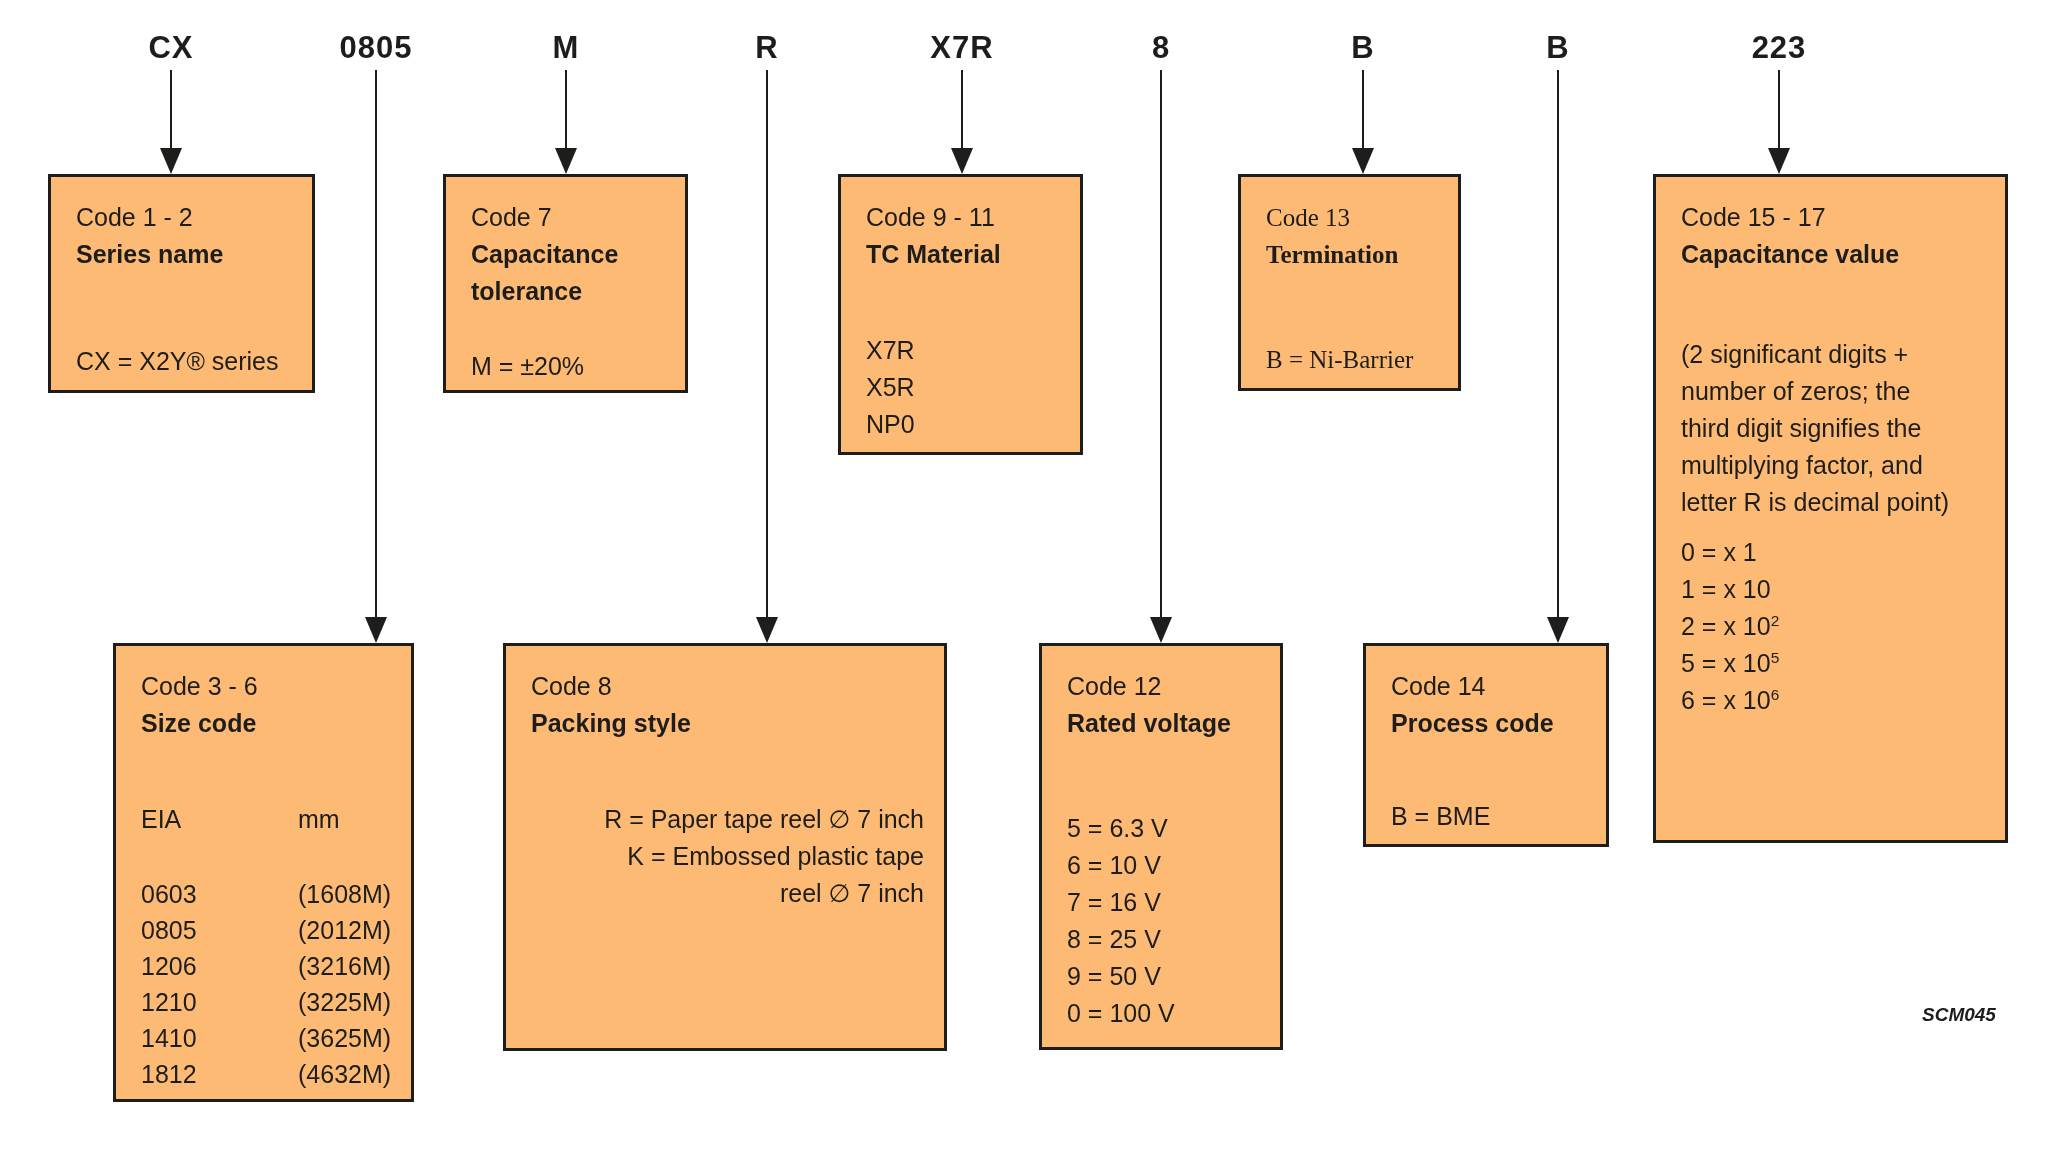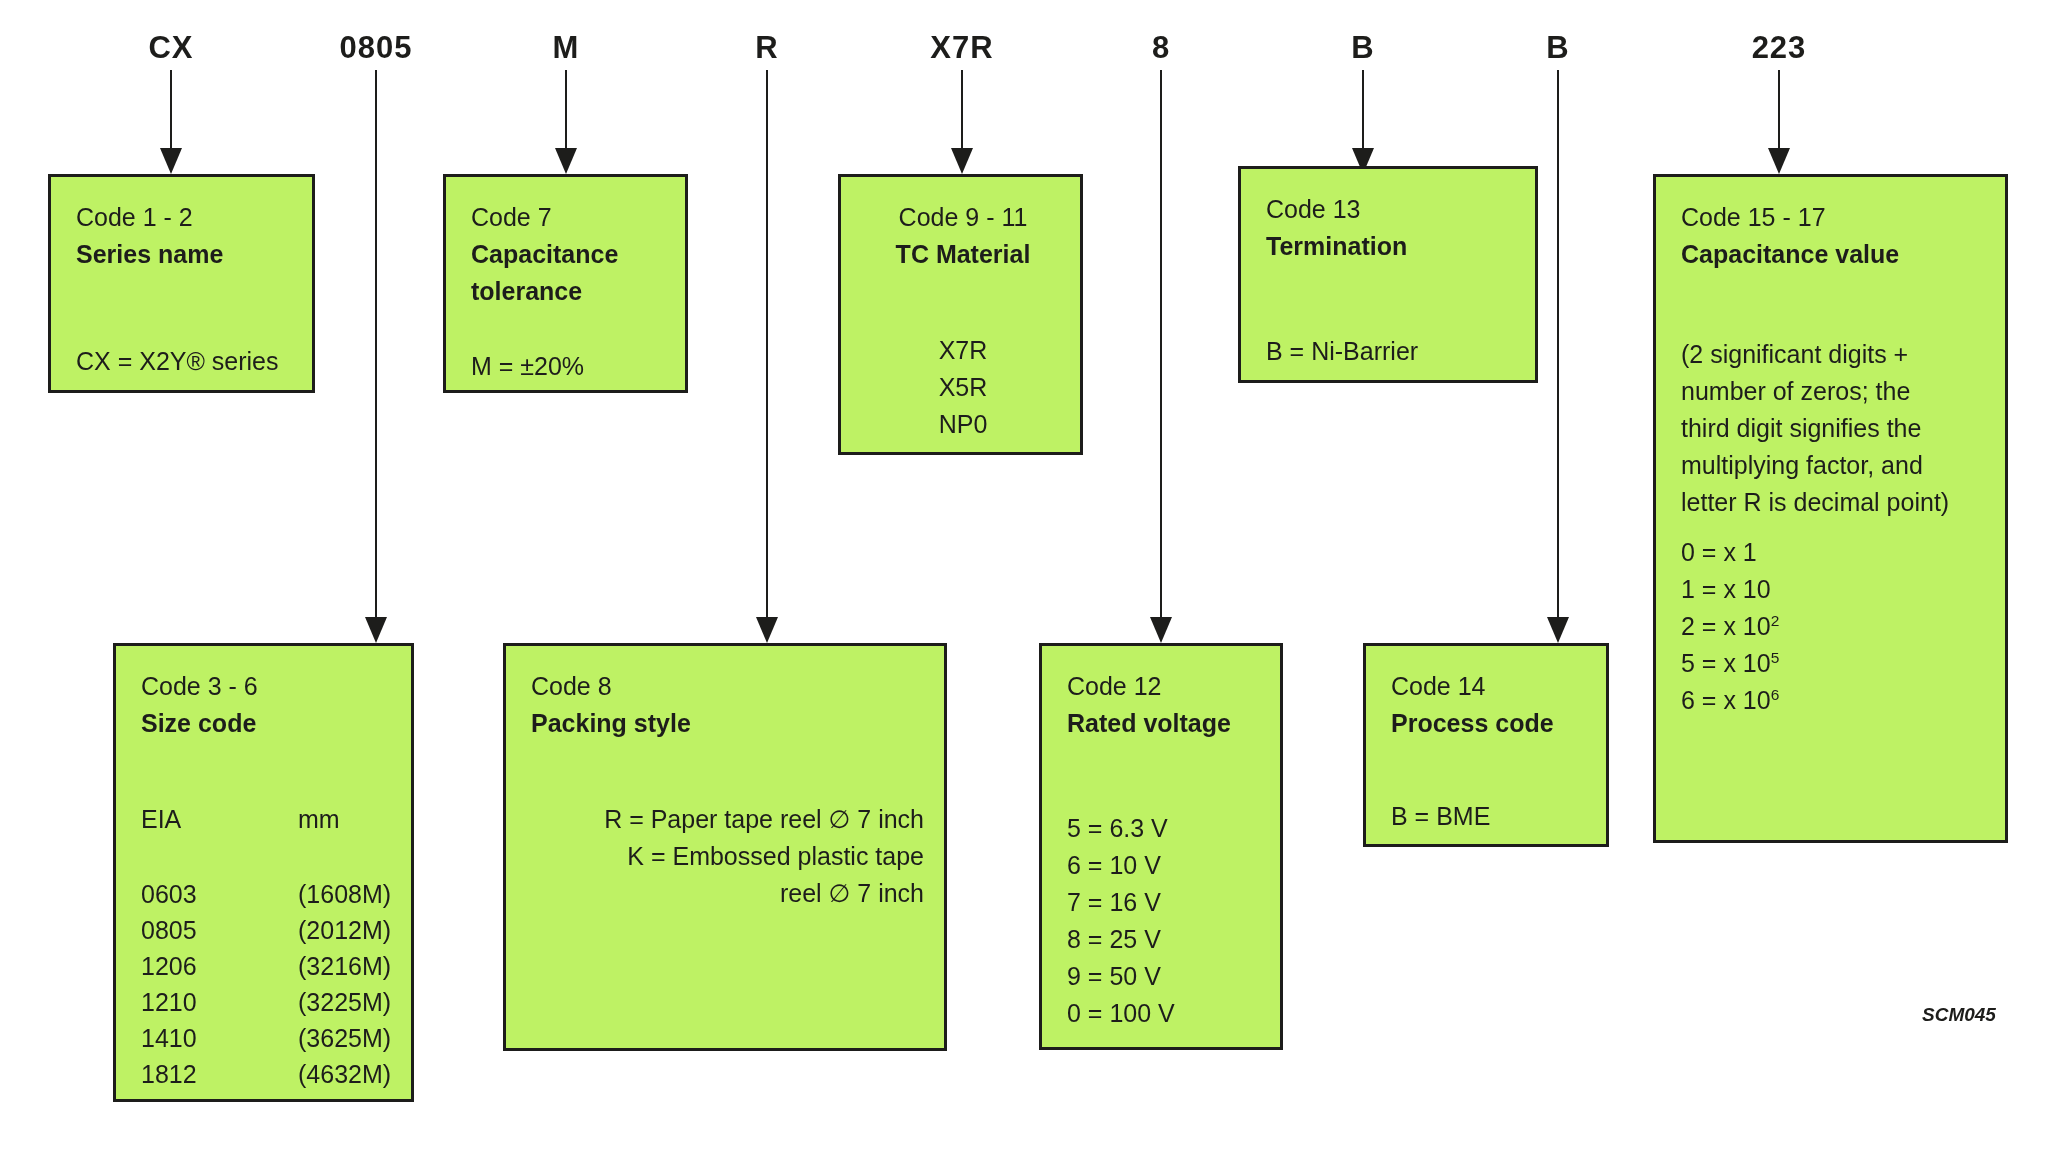--- a/index.html
+++ b/index.html
@@ -24,29 +24,29 @@
   .arrow .head{
     width:0;height:0;margin:0 auto;
     border-left:11px solid transparent;border-right:11px solid transparent;
     border-top:26px solid #1d1d1b;
   }
   .arrow.short .shaft{height:78px;}
   .arrow.long  .shaft{height:547px;}
 
   
   .box{
-    position:absolute;border:3px solid #1d1d1b;background:#bef264;
+    position:absolute;border:3px solid #1d1d1b;background:#fdba74;
     box-sizing:border-box;padding:22px 20px 16px 25px;
     font-size:25px;line-height:37px;
   }
   .box .title{font-weight:bold;}
   .b1{left:48px;  top:174px; width:267px; height:219px;}
   .b2{left:443px; top:174px; width:245px; height:219px;}
-  .b3{left:838px; top:174px; width:245px; height:281px;text-align:center;}
-  .b4{left:1238px;top:166px; width:300px; height:217px;}
+  .b3{left:838px; top:174px; width:245px; height:281px;}
+  .b4{left:1238px;top:174px; width:223px; height:217px;font-family:Liberation Serif, serif;}
   .b5{left:1653px;top:174px; width:355px; height:669px;}
   .b6{left:113px; top:643px; width:301px; height:459px;}
   .b7{left:503px; top:643px; width:444px; height:408px;}
   .b8{left:1039px;top:643px; width:244px; height:407px;}
   .b9{left:1363px;top:643px; width:246px; height:204px;}
 
   .b1 .value{margin-top:70px;white-space:nowrap;}
   .b2 .value{margin-top:38px;}
   .b3 .list{margin-top:59px;}
   .b4 .value{margin-top:68px;}

